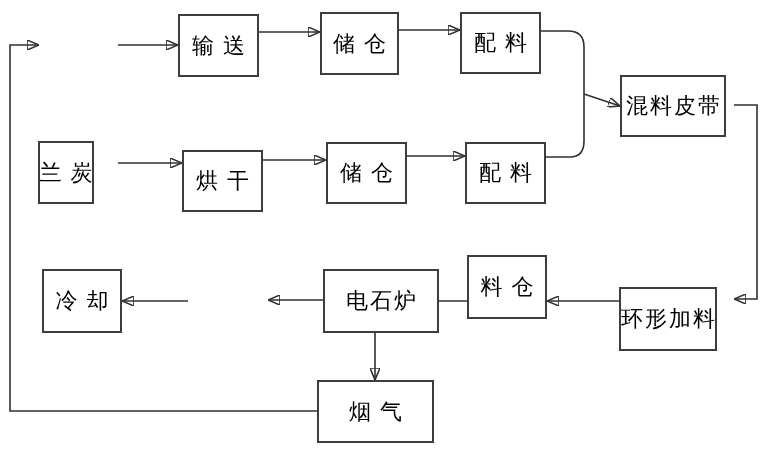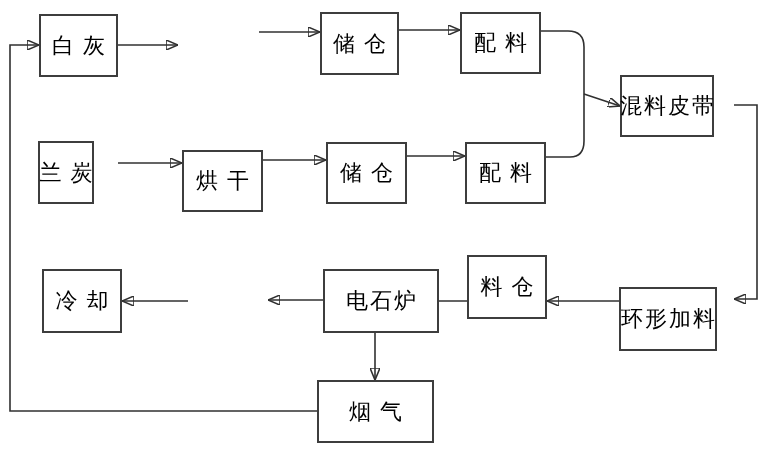--- a/index.html
+++ b/index.html
@@ -71,24 +71,24 @@
     <path d="M407,156 L465,156" marker-end="url(#ah)"></path>
     <path d="M734,105 L757,105 L757,299 L734,299" marker-end="url(#ah)"></path>
     <path d="M619,301 L547,301" marker-end="url(#ah)"></path>
     <path d="M467,301 L427,301" marker-end="url(#ah)"></path>
     <path d="M323,300 L268,300" marker-end="url(#ah)"></path>
     <path d="M188,301 L122,301" marker-end="url(#ah)"></path>
     <path d="M375,333 L375,380" marker-end="url(#ah)"></path>
     <path d="M317,411 L10,411 L10,45 L39,45" marker-end="url(#ah)"></path>
   </svg>
 
-  <div class="node sp2" style="left:39px;top:14px;width:79px;height:63px">
-    <span class="lbl">白灰</span>
+
+  <div class="node sp2" style="left:178px;top:14px;width:81px;height:63px">
+    <span class="lbl">输送</span>
   </div>
-
 
   <div class="node sp2" style="left:320px;top:12px;width:79px;height:63px">
     <span class="lbl">储仓</span>
   </div>
 
   <div class="node sp2" style="left:460px;top:12px;width:81px;height:62px">
     <span class="lbl">配料</span>
   </div>
 
   <div class="node sp2" style="left:38px;top:141px;width:56px;height:63px">
@@ -100,21 +100,21 @@
   </div>
 
   <div class="node sp2" style="left:326px;top:142px;width:81px;height:62px">
     <span class="lbl">储仓</span>
   </div>
 
   <div class="node sp2" style="left:465px;top:142px;width:81px;height:62px">
     <span class="lbl">配料</span>
   </div>
 
-  <div class="node" style="left:620px;top:75px;width:94px;height:62px">
+  <div class="node" style="left:620px;top:75px;width:106px;height:62px">
     <span class="lbl">混料皮带</span>
   </div>
 
   <div class="node" style="left:619px;top:287px;width:98px;height:64px">
     <span class="lbl">环形加料</span>
   </div>
 
   <div class="node sp2" style="left:467px;top:255px;width:80px;height:64px">
     <span class="lbl">料仓</span>
   </div>

